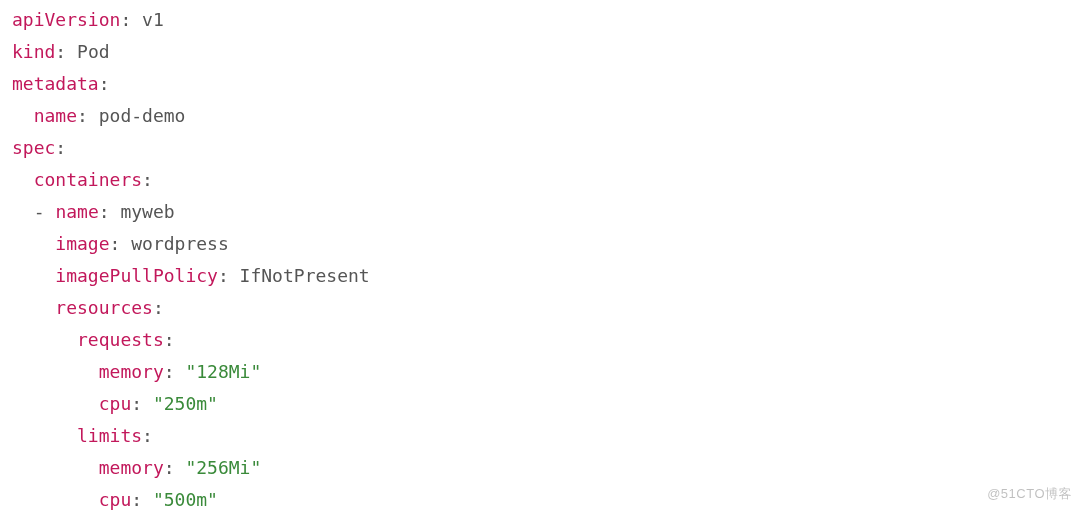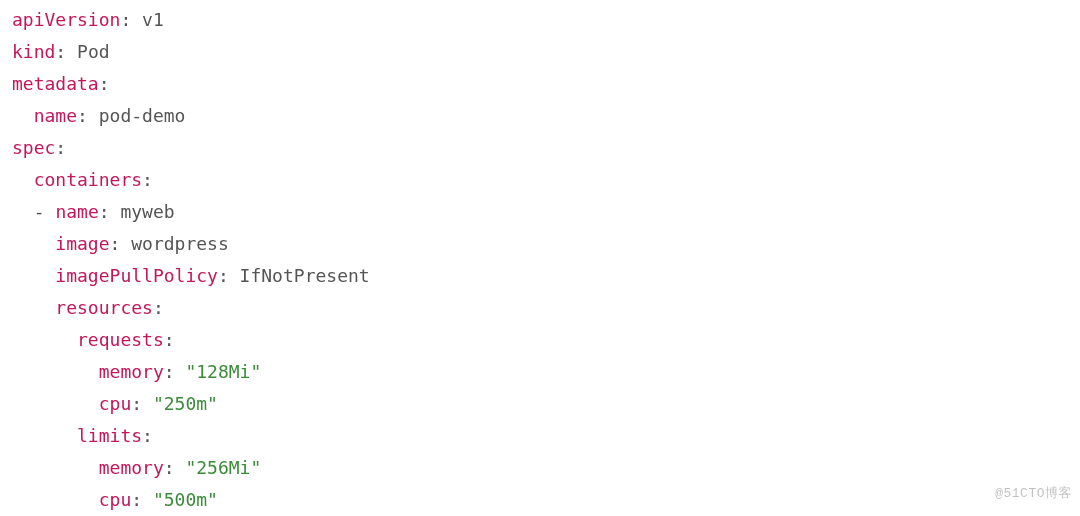--- a/index.html
+++ b/index.html
@@ -21,21 +21,21 @@
   }
   .key   { color: #c2185b; }
   .punct { color: #555555; }
   .plain { color: #555555; }
   .str   { color: #3a8a3a; }
   .dash  { color: #555555; }
   .watermark {
     position: absolute;
     right: 8px;
     bottom: 6px;
-    font-family: Liberation Mono, monospace;
+    font-family: Liberation Sans, sans-serif;
     font-size: 13px;
     color: rgba(0,0,0,0.25);
     letter-spacing: 0.5px;
   }
 </style>
 </head>
 <body>
 
 <pre><span><span class="key">apiVersion</span><span class="punct">: </span><span class="plain">v1</span></span>
 <span><span class="key">kind</span><span class="punct">: </span><span class="plain">Pod</span></span>

